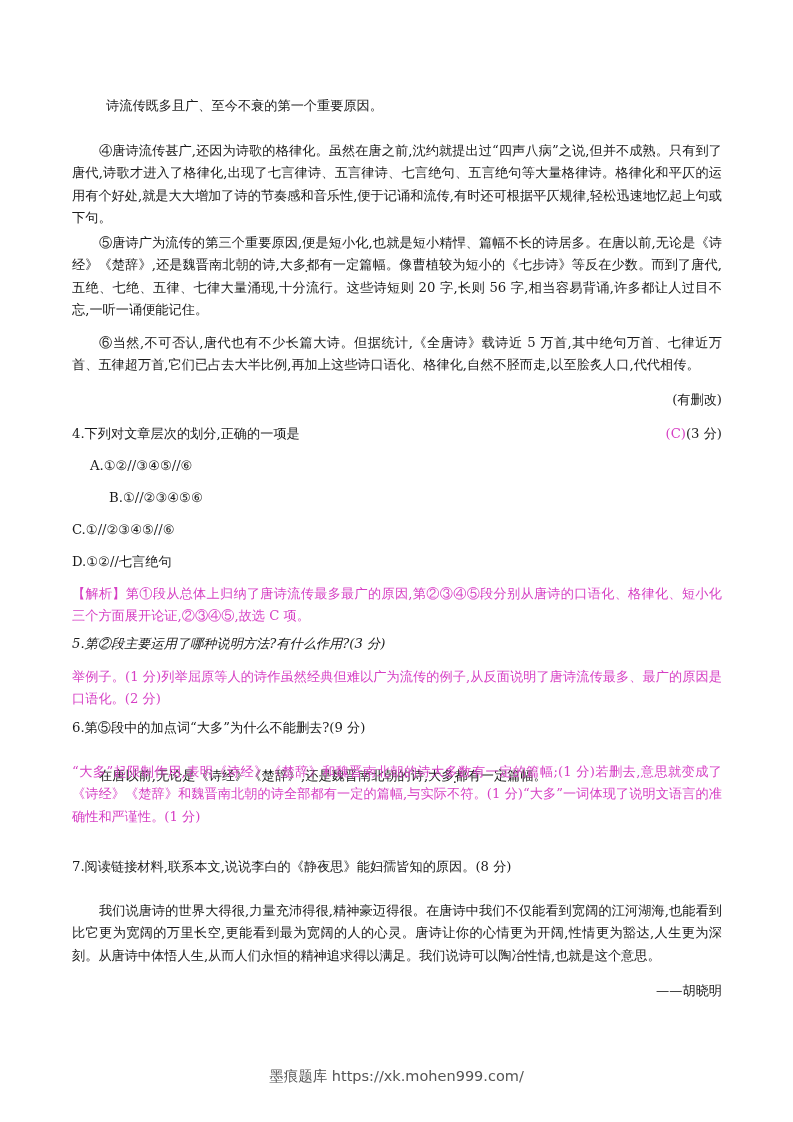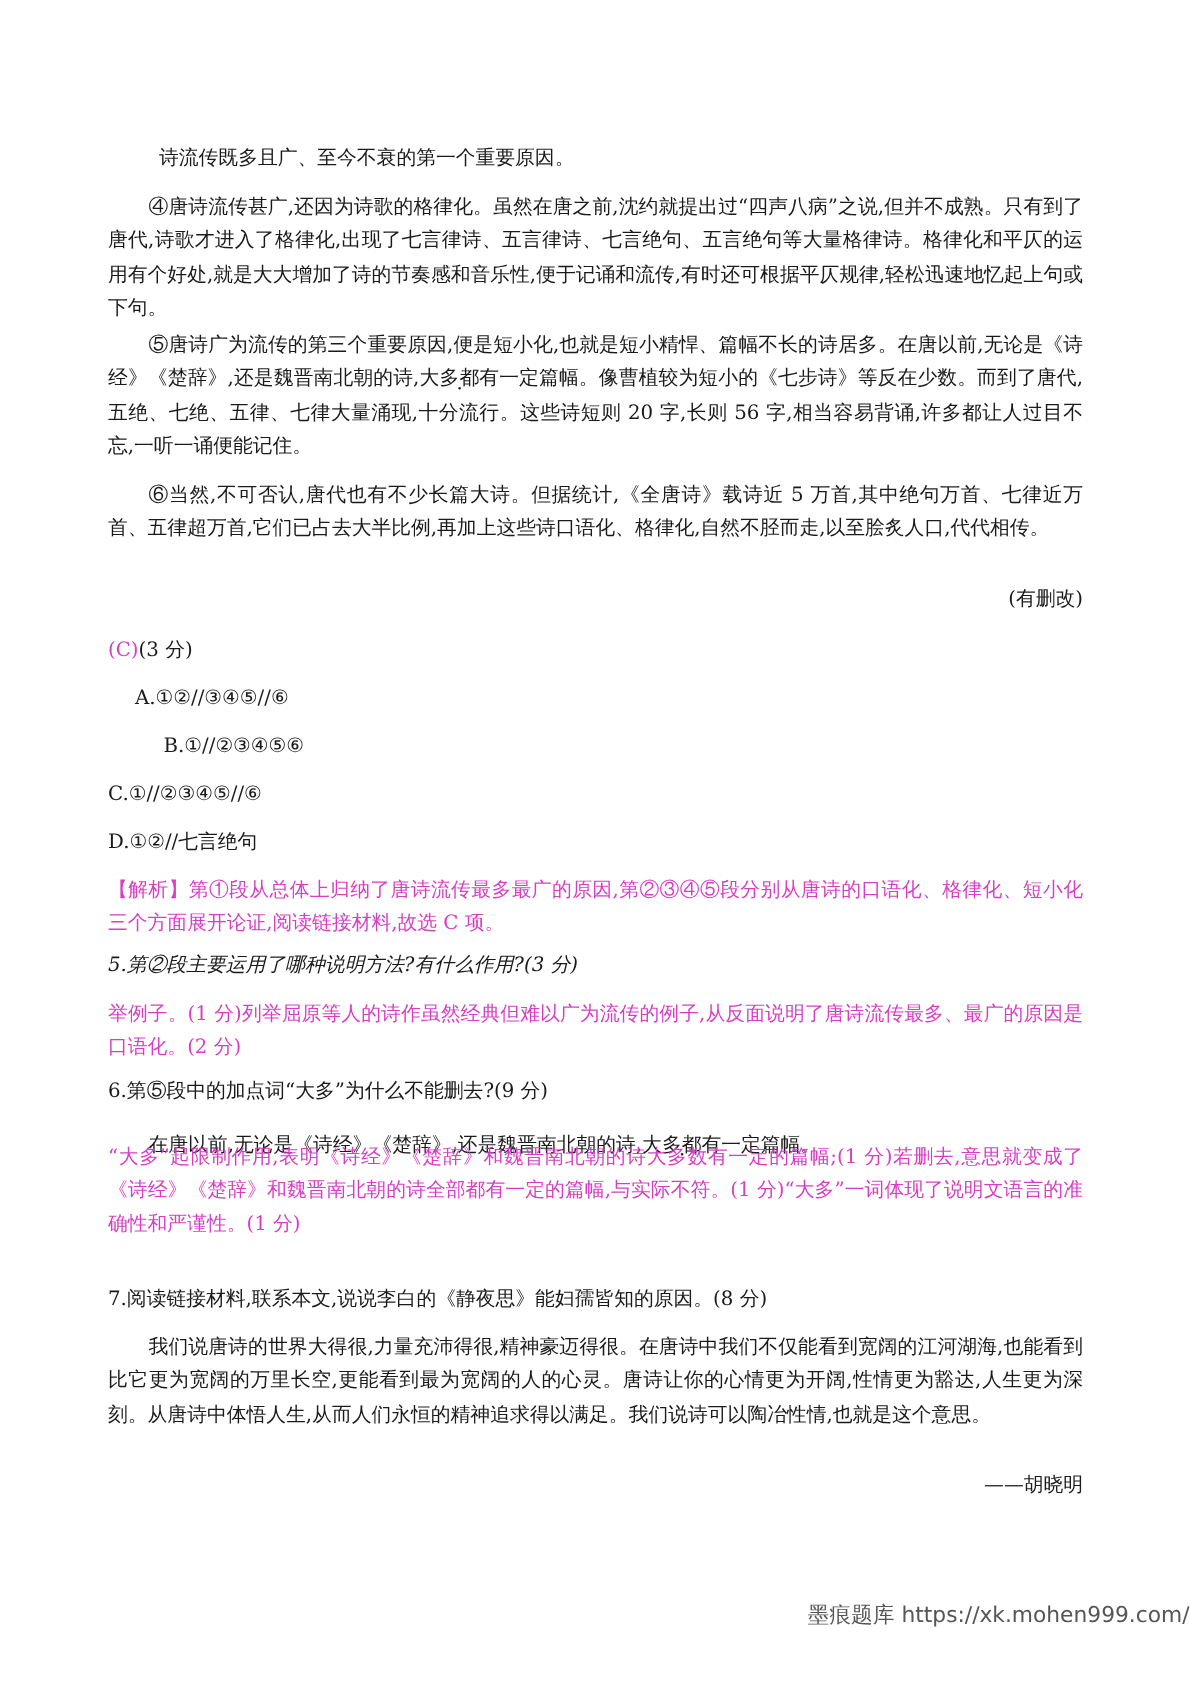--- a/index.html
+++ b/index.html
@@ -3,29 +3,29 @@
   <meta charset="utf-8">
   <style>
     html, body { margin: 0; padding: 0; background: #ffffff; }
     body {
       width: 793px; height: 1122px; position: relative; overflow: hidden;
       font-family: "DejaVu Serif", "Liberation Serif", serif;
       color: #1a1a1a;
     }
     .page { position: absolute; left: 72px; top: 0; width: 650px; }
     .p { position: absolute; left: 0; width: 650px; font-size: 13.2px; line-height: 22.4px; text-align: justify; }
-    .indent { text-indent: 27px; }
+    .indent { text-indent: 27px; margin-top: 12px; }
     .answer { color: #d63fc4; }
     .right { text-align: right; }
     .dot { position: relative; }
     .dot::after { content: "·"; position: absolute; left: 50%; transform: translateX(-50%); bottom: -11px; font-size: 13px; color: #1a1a1a; }
     .qrow { position: absolute; left: 0; width: 650px; font-size: 13.2px; line-height: 22px; display: flex; justify-content: space-between; }
     .ans-c { color: #d63fc4; }
     .footer {
-      position: absolute; left: 0; width: 793px; top: 1067px; text-align: right;
+      position: absolute; left: 0; width: 793px; top: 1067px; text-align: center;
       font-family: "DejaVu Sans", "Liberation Sans", sans-serif; font-size: 14.5px; color: #555555;
     }
   </style>
 </head>
 <body>
 
 <div class="page">
 
   <div class="p" style="top:95px;margin-left:34px;">诗流传既多且广、至今不衰的第一个重要原因。</div>
 
@@ -33,30 +33,31 @@
 
   <div class="p indent" style="top:220px;">
     <span>⑤唐诗广为流传的第三个重要原因,便是短小化,也就是短小精悍、篇幅不长的诗居多。在唐以前,无论是《诗经》《楚辞》,还是魏晋南北朝的诗,</span><span class="dot">大多</span><span>都有一定篇幅。像曹植较为短小的《七步诗》等反在少数。而到了唐代,五绝、七绝、五律、七律大量涌现,十分流行。这些诗短则 20 字,长则 56 字,相当容易背诵,许多都让人过目不忘,一听一诵便能记住。</span>
   </div>
 
   <div class="p indent" style="top:320px;">⑥当然,不可否认,唐代也有不少长篇大诗。但据统计,《全唐诗》载诗近 5 万首,其中绝句万首、七律近万首、五律超万首,它们已占去大半比例,再加上这些诗口语化、格律化,自然不胫而走,以至脍炙人口,代代相传。</div>
 
   <div class="p right" style="top:389px;">(有删改)</div>
 
   <div class="qrow" style="top:423px;">
+    <span>4.下列对文章层次的划分,正确的一项是</span>
     <span><span class="ans-c">(C)</span><span>(3 分)</span></span>
   </div>
 
   <div class="p" style="top:455px;margin-left:18px;">A.①②//③④⑤//⑥</div>
   <div class="p" style="top:487px;margin-left:37px;">B.①//②③④⑤⑥</div>
   <div class="p" style="top:519px;">C.①//②③④⑤//⑥</div>
   <div class="p" style="top:551px;">D.①②//七言绝句</div>
 
   <div class="p answer" style="top:583px;">
-    <span>【解析】</span><span>第①段从总体上归纳了唐诗流传最多最广的原因,第②③④⑤段分别从唐诗的口语化、格律化、短小化三个方面展开论证,阅读链接材料,故选 C 项。</span>
+    <span>【解析】</span><span>第①段从总体上归纳了唐诗流传最多最广的原因,第②③④⑤段分别从唐诗的口语化、格律化、短小化三个方面展开论证,②③④⑤,故选 C 项。</span>
   </div>
 
   <div class="p" style="top:633px;font-style:italic;">5.第②段主要运用了哪种说明方法?有什么作用?(3 分)</div>
 
   <div class="p answer" style="top:666px;">举例子。(1 分)列举屈原等人的诗作虽然经典但难以广为流传的例子,从反面说明了唐诗流传最多、最广的原因是口语化。(2 分)</div>
 
   <div class="p" style="top:717px;">6.第⑤段中的加点词“大多”为什么不能删去?(9 分)</div>
 
   <div class="p indent" style="top:753px;">
     <span>在唐以前,无论是《诗经》《楚辞》,还是魏晋南北朝的诗,</span><span class="dot">大多</span><span>都有一定篇幅。</span>

